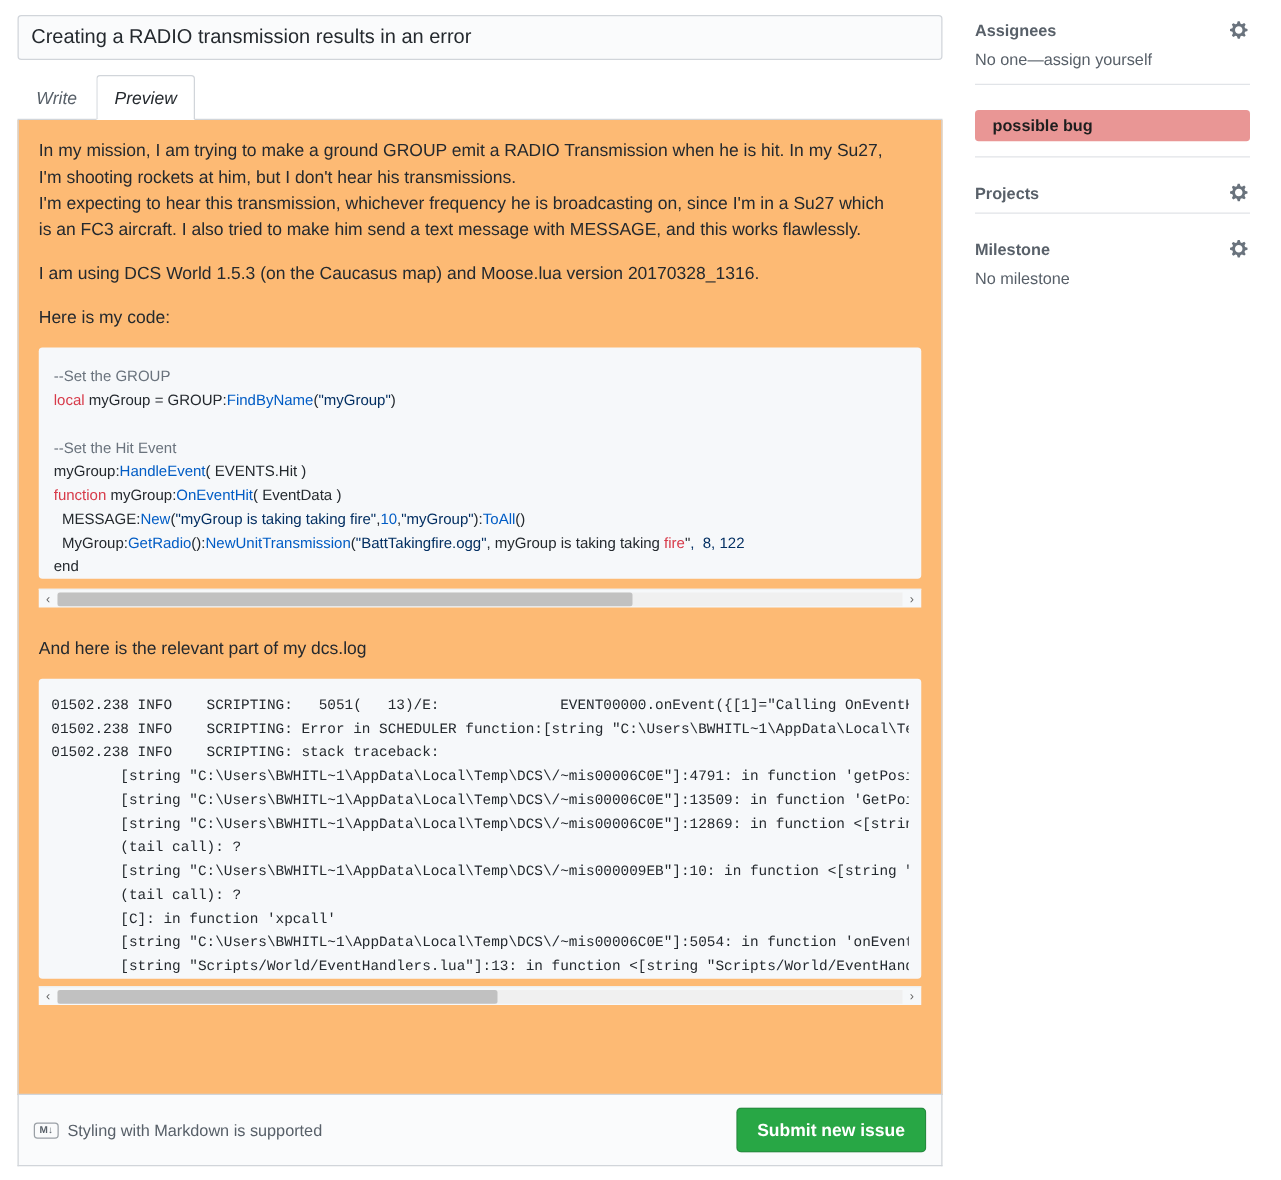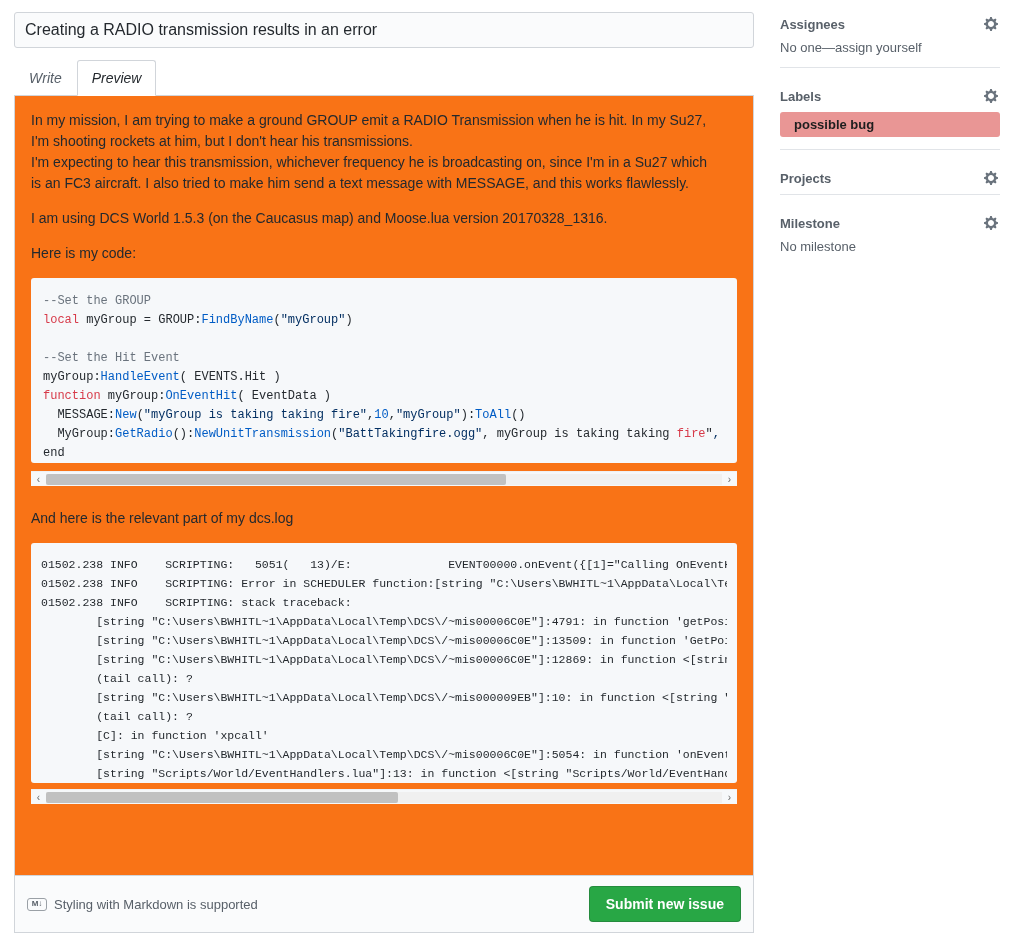--- a/index.html
+++ b/index.html
@@ -63,39 +63,39 @@
     color: #24292e;
     margin-bottom: -1px;
   }
   .preview-body {
     width: 740px;
     border: 1px solid #d1d5da;
     border-top: none;
     padding: 14px 16px 0 16px;
     min-height: 780px;
     position: relative;
-    background: #f97316;
+    background: #fdba74;
   }
   .para {
     font-size: 14px;
     line-height: 21px;
     color: #24292e;
     margin: 0 0 14px 0;
   }
   .codebox {
     background: #f6f8fa;
     border-radius: 3px;
     padding: 14px 12px 0 12px;
     margin: 0 0 8px 0;
     overflow: hidden;
     position: relative;
   }
   pre.code {
     margin: 0;
-    font-family: Liberation Mono, monospace;
+    font-family: Liberation Sans, sans-serif;
     font-size: 12px;
     line-height: 19px;
     white-space: pre;
     color: #24292e;
     overflow: hidden;
   }
   .scrollbar {
     height: 15px;
     background: #f6f8fa;
     display: flex;
@@ -327,28 +327,20 @@
           <svg width="16" height="16" viewBox="0 0 16 16" fill="#6a737d" aria-hidden="true">
               <path d="M14 8.77v-1.6l-1.94-.64-.45-1.09.88-1.84-1.13-1.13-1.81.91-1.09-.45-.69-1.92h-1.6l-.63 1.94-1.11.45-1.84-.88-1.13 1.13.91 1.81-.45 1.09L0 7.23v1.59l1.94.64.45 1.09-.88 1.84 1.13 1.13 1.81-.91 1.09.45.69 1.92h1.59l.63-1.94 1.11-.45 1.84.88 1.13-1.13-.92-1.81.46-1.09L14 8.75v.02zM7 11c-1.66 0-3-1.34-3-3s1.34-3 3-3 3 1.34 3 3-1.34 3-3 3z"></path>
             </svg>
         </span>
       </div>
       <div class="side-value">No one—assign yourself</div>
       <div class="divider"></div>
     </div>
 
     <div class="side-section">
-      <div class="side-head">
-        <span>Labels</span>
-        <span class="gear">
-          <svg width="16" height="16" viewBox="0 0 16 16" fill="#6a737d" aria-hidden="true">
-              <path d="M14 8.77v-1.6l-1.94-.64-.45-1.09.88-1.84-1.13-1.13-1.81.91-1.09-.45-.69-1.92h-1.6l-.63 1.94-1.11.45-1.84-.88-1.13 1.13.91 1.81-.45 1.09L0 7.23v1.59l1.94.64.45 1.09-.88 1.84 1.13 1.13 1.81-.91 1.09.45.69 1.92h1.59l.63-1.94 1.11-.45 1.84.88 1.13-1.13-.92-1.81.46-1.09L14 8.75v.02zM7 11c-1.66 0-3-1.34-3-3s1.34-3 3-3 3 1.34 3 3-1.34 3-3 3z"></path>
-            </svg>
-        </span>
-      </div>
       <span class="label-chip">possible bug</span>
       <div class="divider"></div>
     </div>
 
     <div class="side-section">
       <div class="side-head">
         <span>Projects</span>
         <span class="gear">
           <svg width="16" height="16" viewBox="0 0 16 16" fill="#6a737d" aria-hidden="true">
               <path d="M14 8.77v-1.6l-1.94-.64-.45-1.09.88-1.84-1.13-1.13-1.81.91-1.09-.45-.69-1.92h-1.6l-.63 1.94-1.11.45-1.84-.88-1.13 1.13.91 1.81-.45 1.09L0 7.23v1.59l1.94.64.45 1.09-.88 1.84 1.13 1.13 1.81-.91 1.09.45.69 1.92h1.59l.63-1.94 1.11-.45 1.84.88 1.13-1.13-.92-1.81.46-1.09L14 8.75v.02zM7 11c-1.66 0-3-1.34-3-3s1.34-3 3-3 3 1.34 3 3-1.34 3-3 3z"></path>

